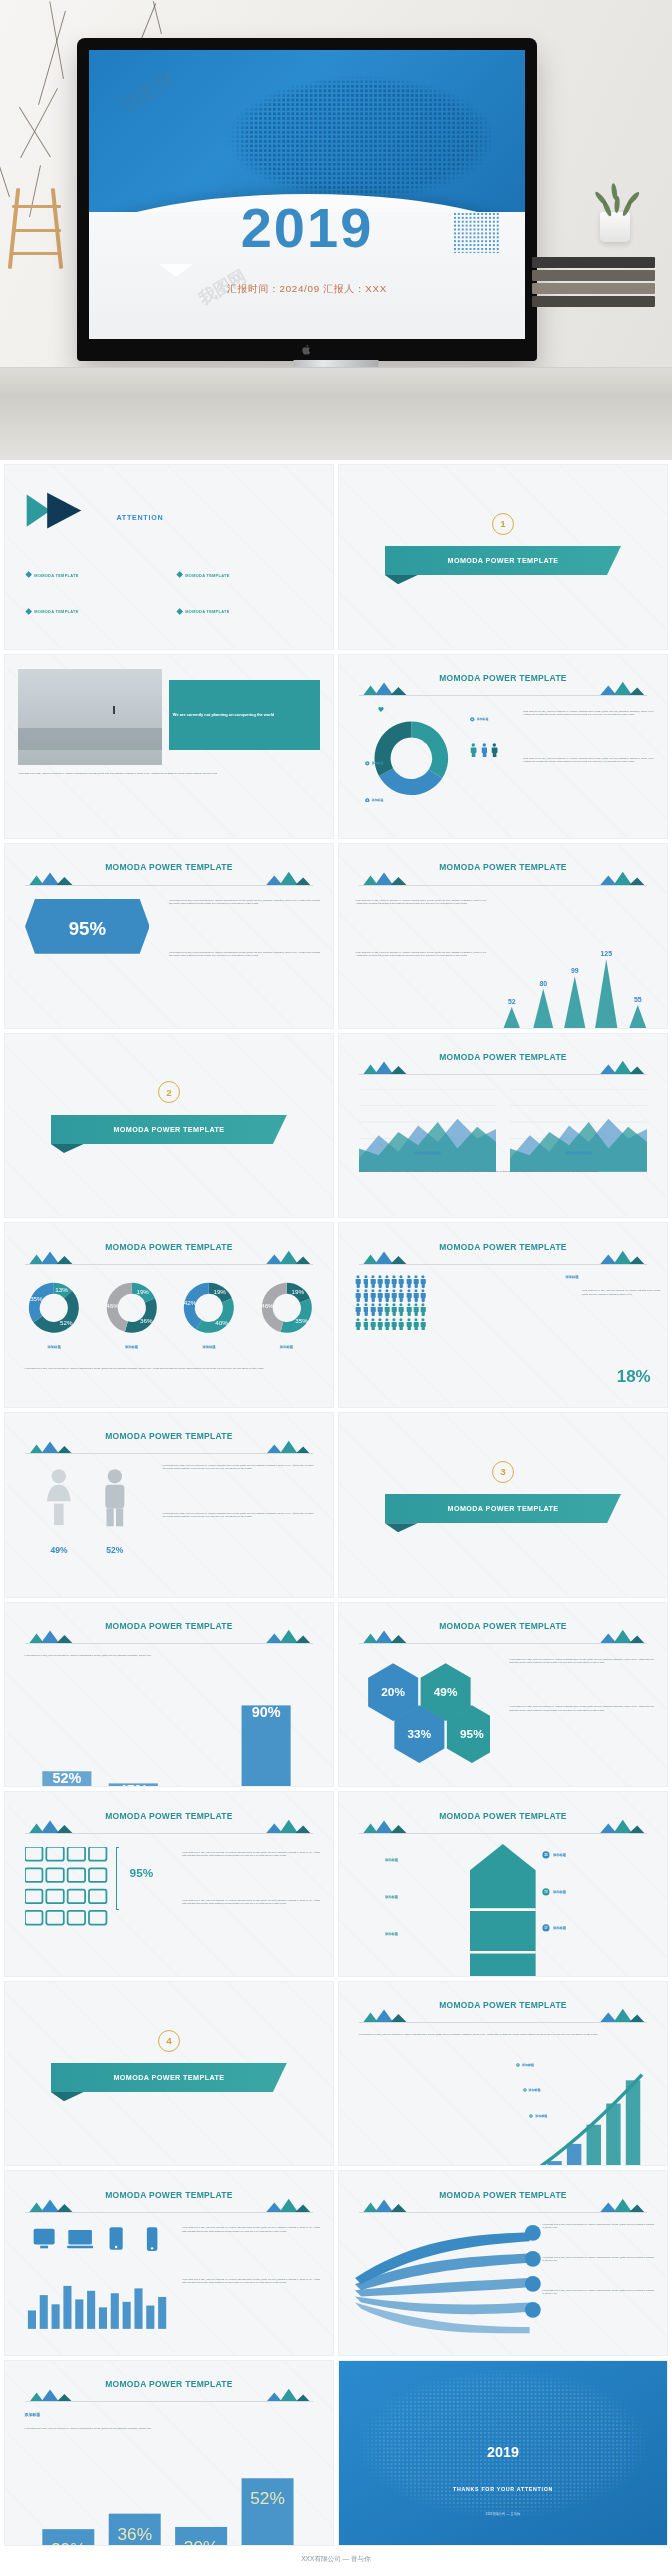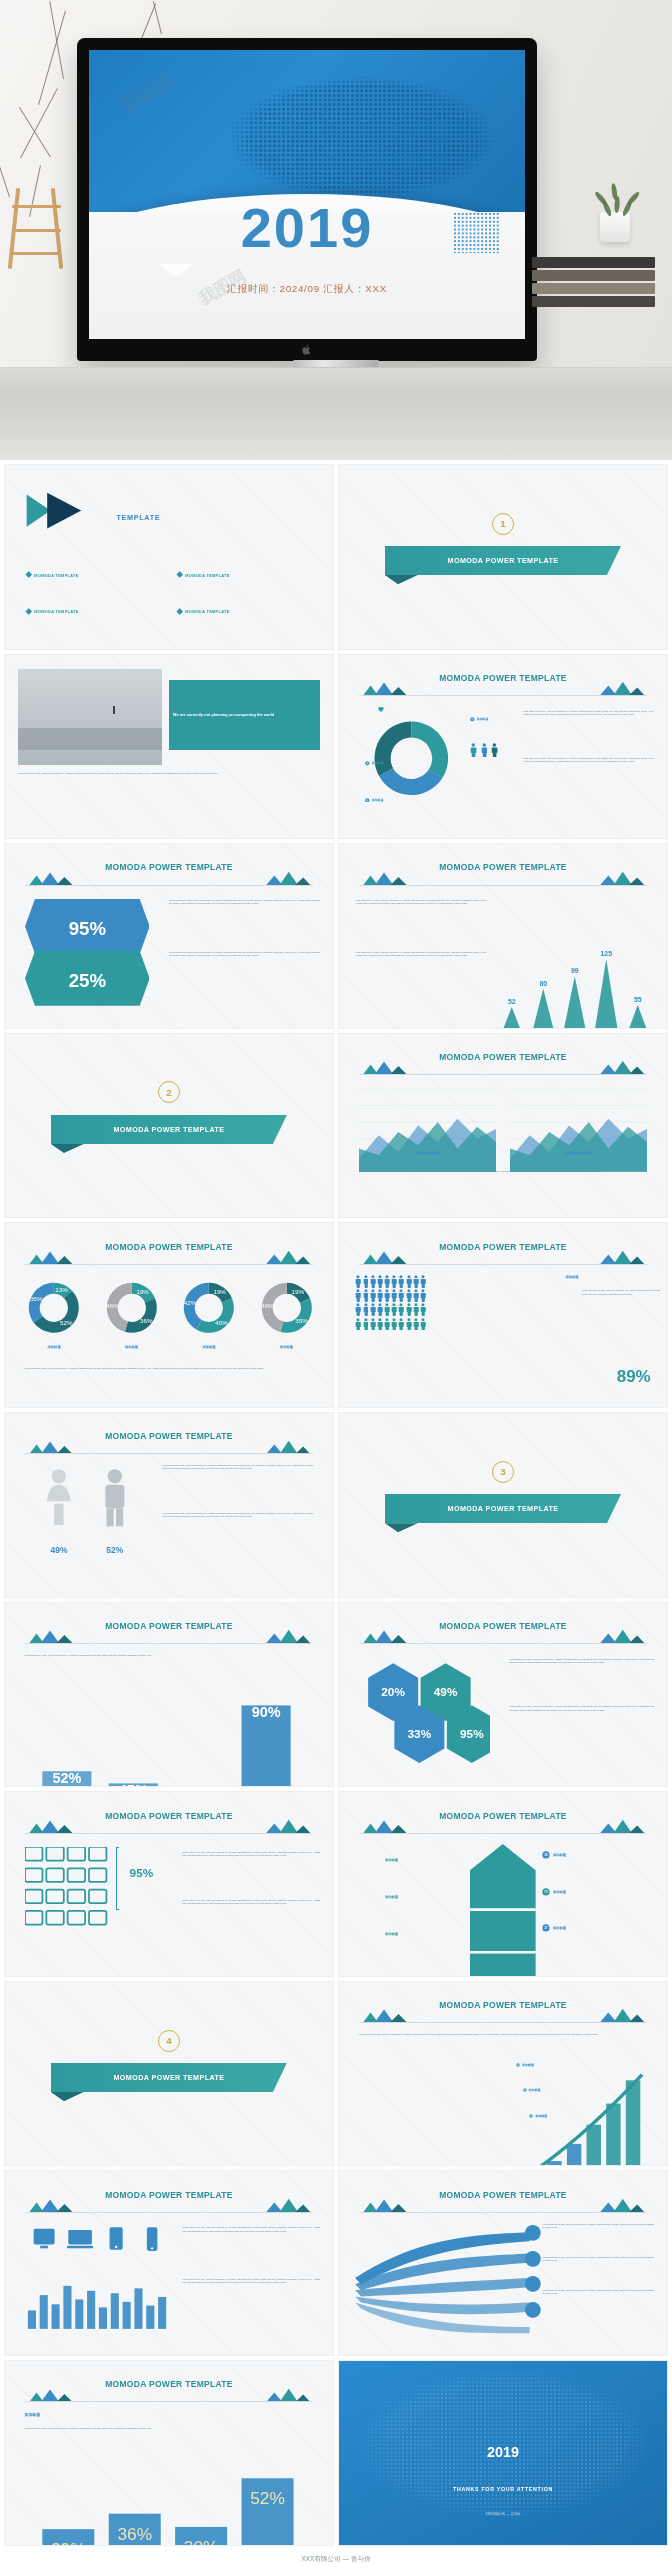--- a/index.html
+++ b/index.html
@@ -173,21 +173,21 @@
     <div class="wmtext" style="left:197px;top:276px;font-size:17px;">我图网</div>
   </div>
 
   <div class="grid" id="slide-grid">
       <div class="slide">
         <div class="wm"></div>
         <svg viewBox="0 0 100 46" style="position:absolute;left:6%;top:14%;width:26%;">
       <polygon points="2,4 30,23 2,42" fill="#2f9a9e"></polygon>
       <polygon points="26,2 66,23 26,44" fill="#103a56"></polygon>
         </svg>
-        <div style="position:absolute;left:34%;top:26%;color:#3a8bc4;font-weight:700;font-size:7.2px;letter-spacing:0.7px;">TEMPLATE</div>
+        <div style="position:absolute;left:34%;top:26%;color:#3a8bc4;font-weight:700;font-size:7.2px;letter-spacing:0.7px;">ATTENTION</div>
         <div style="position:absolute;left:6%;top:58%;display:flex;align-items:center;gap:2.6px;">
         <svg viewBox="0 0 20 20" style="width:7.2px;">
           <polygon points="10,1 19,10 10,19 1,10" fill="#2f9a9e"></polygon>
           <polygon points="10,1 19,10 10,19" fill="#3a8bc4" opacity=".85"></polygon>
           </svg>
         <span style="color:#2f9a9e;font-weight:700;font-size:3.9px;letter-spacing:0.3px;">MOMODA TEMPLATE</span>
       </div>
         <div style="position:absolute;left:52%;top:58%;display:flex;align-items:center;gap:2.6px;">
         <svg viewBox="0 0 20 20" style="width:7.2px;">
           <polygon points="10,1 19,10 10,19 1,10" fill="#2f9a9e"></polygon>
@@ -302,25 +302,20 @@
       <polygon points="250,20 259,6 268,20" fill="#3a8bc4"></polygon>
       <polygon points="264,20 274,1 284,20" fill="#2f9a9e"></polygon>
       <polygon points="280,20 289,9 297,20" fill="#1f6e78"></polygon>
     </svg>
   </div>
   <div class="sl-rule"></div>
         <div style="position:absolute;left:6%;top:30%;width:38%;">
         <svg viewBox="0 0 100 44">
             <polygon points="8,0 92,0 100,22 92,44 8,44 0,22" fill="#3a8bc4"></polygon>
         <text x="50" y="29" font-size="15" font-weight="bold" fill="#fff" text-anchor="middle" font-family="Liberation Sans, sans-serif">95%</text>
-          </svg></div>
-        <div style="position:absolute;left:6%;top:58%;width:38%;">
-        <svg viewBox="0 0 100 44">
-            <polygon points="8,0 92,0 100,22 92,44 8,44 0,22" fill="#2f9a9e"></polygon>
-        <text x="50" y="29" font-size="15" font-weight="bold" fill="#fff" text-anchor="middle" font-family="Liberation Sans, sans-serif">25%</text>
           </svg></div>
         <div class="body-txt" style="left:50%;top:30%;width:46%;font-size:2px;">Lorem ipsum dolor sit amet, consectetur adipiscing elit. Curabitur elementum posuere pretium. Quisque nibh dolor, dignissim ac dignissim ut, suscipit eu orci. Aliquam aliquet non massa quis tincidunt. Mauris ullamcorper pulvinar pretium. In nec lacus laoreet orci varius imperdiet sit amet in augue.</div>
         <div class="body-txt" style="left:50%;top:58%;width:46%;font-size:2px;">Lorem ipsum dolor sit amet, consectetur adipiscing elit. Curabitur elementum posuere pretium. Quisque nibh dolor, dignissim ac dignissim ut, suscipit eu orci. Aliquam aliquet non massa quis tincidunt. Mauris ullamcorper pulvinar pretium. In nec lacus laoreet orci varius imperdiet sit amet in augue.</div>
       </div>
       <div class="slide">
         <div class="wm"></div>
         <div class="sl-title">MOMODA POWER TEMPLATE</div>
   <div class="mtns">
     <svg viewBox="0 0 300 20" preserveAspectRatio="none">
       <polygon points="4,20 12,6 20,20" fill="#2f9a9e"></polygon>
@@ -634,21 +629,21 @@
     <path d="M1.2 7h7.6c.6 0 1 .5 1 1.1v6c0 .6-.4 1-1 1h-.6v5.4c0 .8-.5 1.4-1.2 1.4H3.9c-.7 0-1.2-.6-1.2-1.4V15.1h-.6c-.6 0-1-.4-1-1v-6C1.1 7.5 1.5 7 1.2 7z" fill="#2f9a9e"></path>
   </svg>
             <svg viewBox="0 0 10 22" style="width:5.9px;">
     <circle cx="5" cy="3" r="2.6" fill="#2f9a9e"></circle>
     <path d="M1.2 7h7.6c.6 0 1 .5 1 1.1v6c0 .6-.4 1-1 1h-.6v5.4c0 .8-.5 1.4-1.2 1.4H3.9c-.7 0-1.2-.6-1.2-1.4V15.1h-.6c-.6 0-1-.4-1-1v-6C1.1 7.5 1.5 7 1.2 7z" fill="#2f9a9e"></path>
   </svg>
           </div>
         </div>
         <div style="position:absolute;right:5%;top:28%;width:26%;color:#3a8bc4;font-weight:700;font-size:3.3px;">添加标题</div>
         <div class="body-txt" style="left:74%;top:36%;width:24%;font-size:2px;">Lorem ipsum dolor sit amet, consectetur adipiscing elit. Curabitur elementum posuere pretium. Quisque nibh dolor, dignissim ac dignissim ut, suscipit eu orci.</div>
-        <div style="position:absolute;right:5%;bottom:12%;color:#2f9a9e;font-weight:700;font-size:17px;line-height:1;">89%</div>
+        <div style="position:absolute;right:5%;bottom:12%;color:#2f9a9e;font-weight:700;font-size:17px;line-height:1;">18%</div>
       </div>
       <div class="slide">
         <div class="wm"></div>
         <div class="sl-title">MOMODA POWER TEMPLATE</div>
   <div class="mtns">
     <svg viewBox="0 0 300 20" preserveAspectRatio="none">
       <polygon points="4,20 12,6 20,20" fill="#2f9a9e"></polygon>
       <polygon points="16,20 26,2 36,20" fill="#3a8bc4"></polygon>
       <polygon points="32,20 41,8 50,20" fill="#1f6e78"></polygon>
       <polygon points="250,20 259,6 268,20" fill="#3a8bc4"></polygon>

